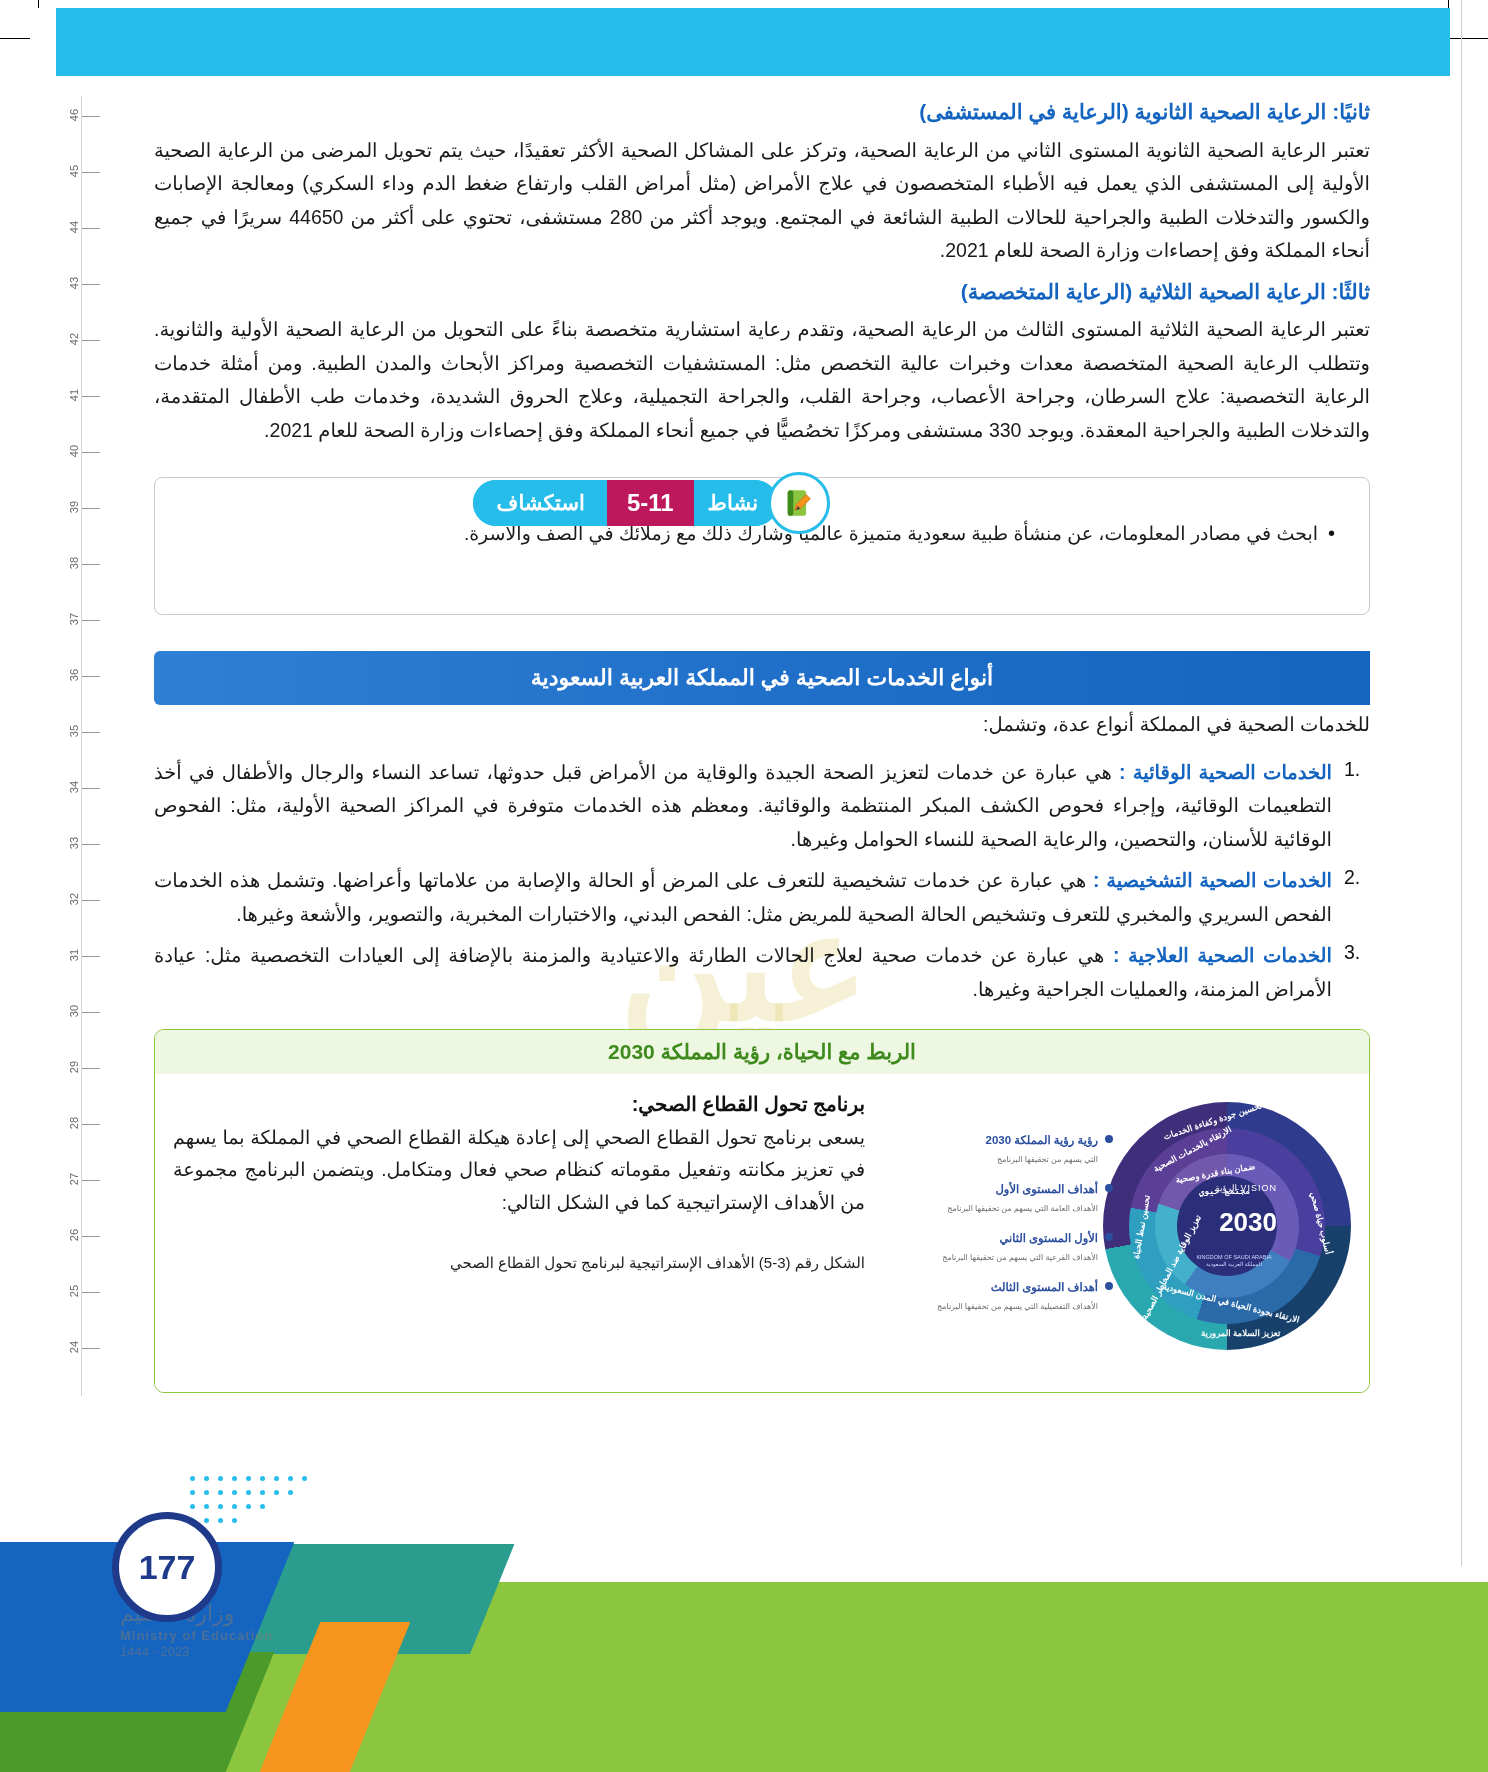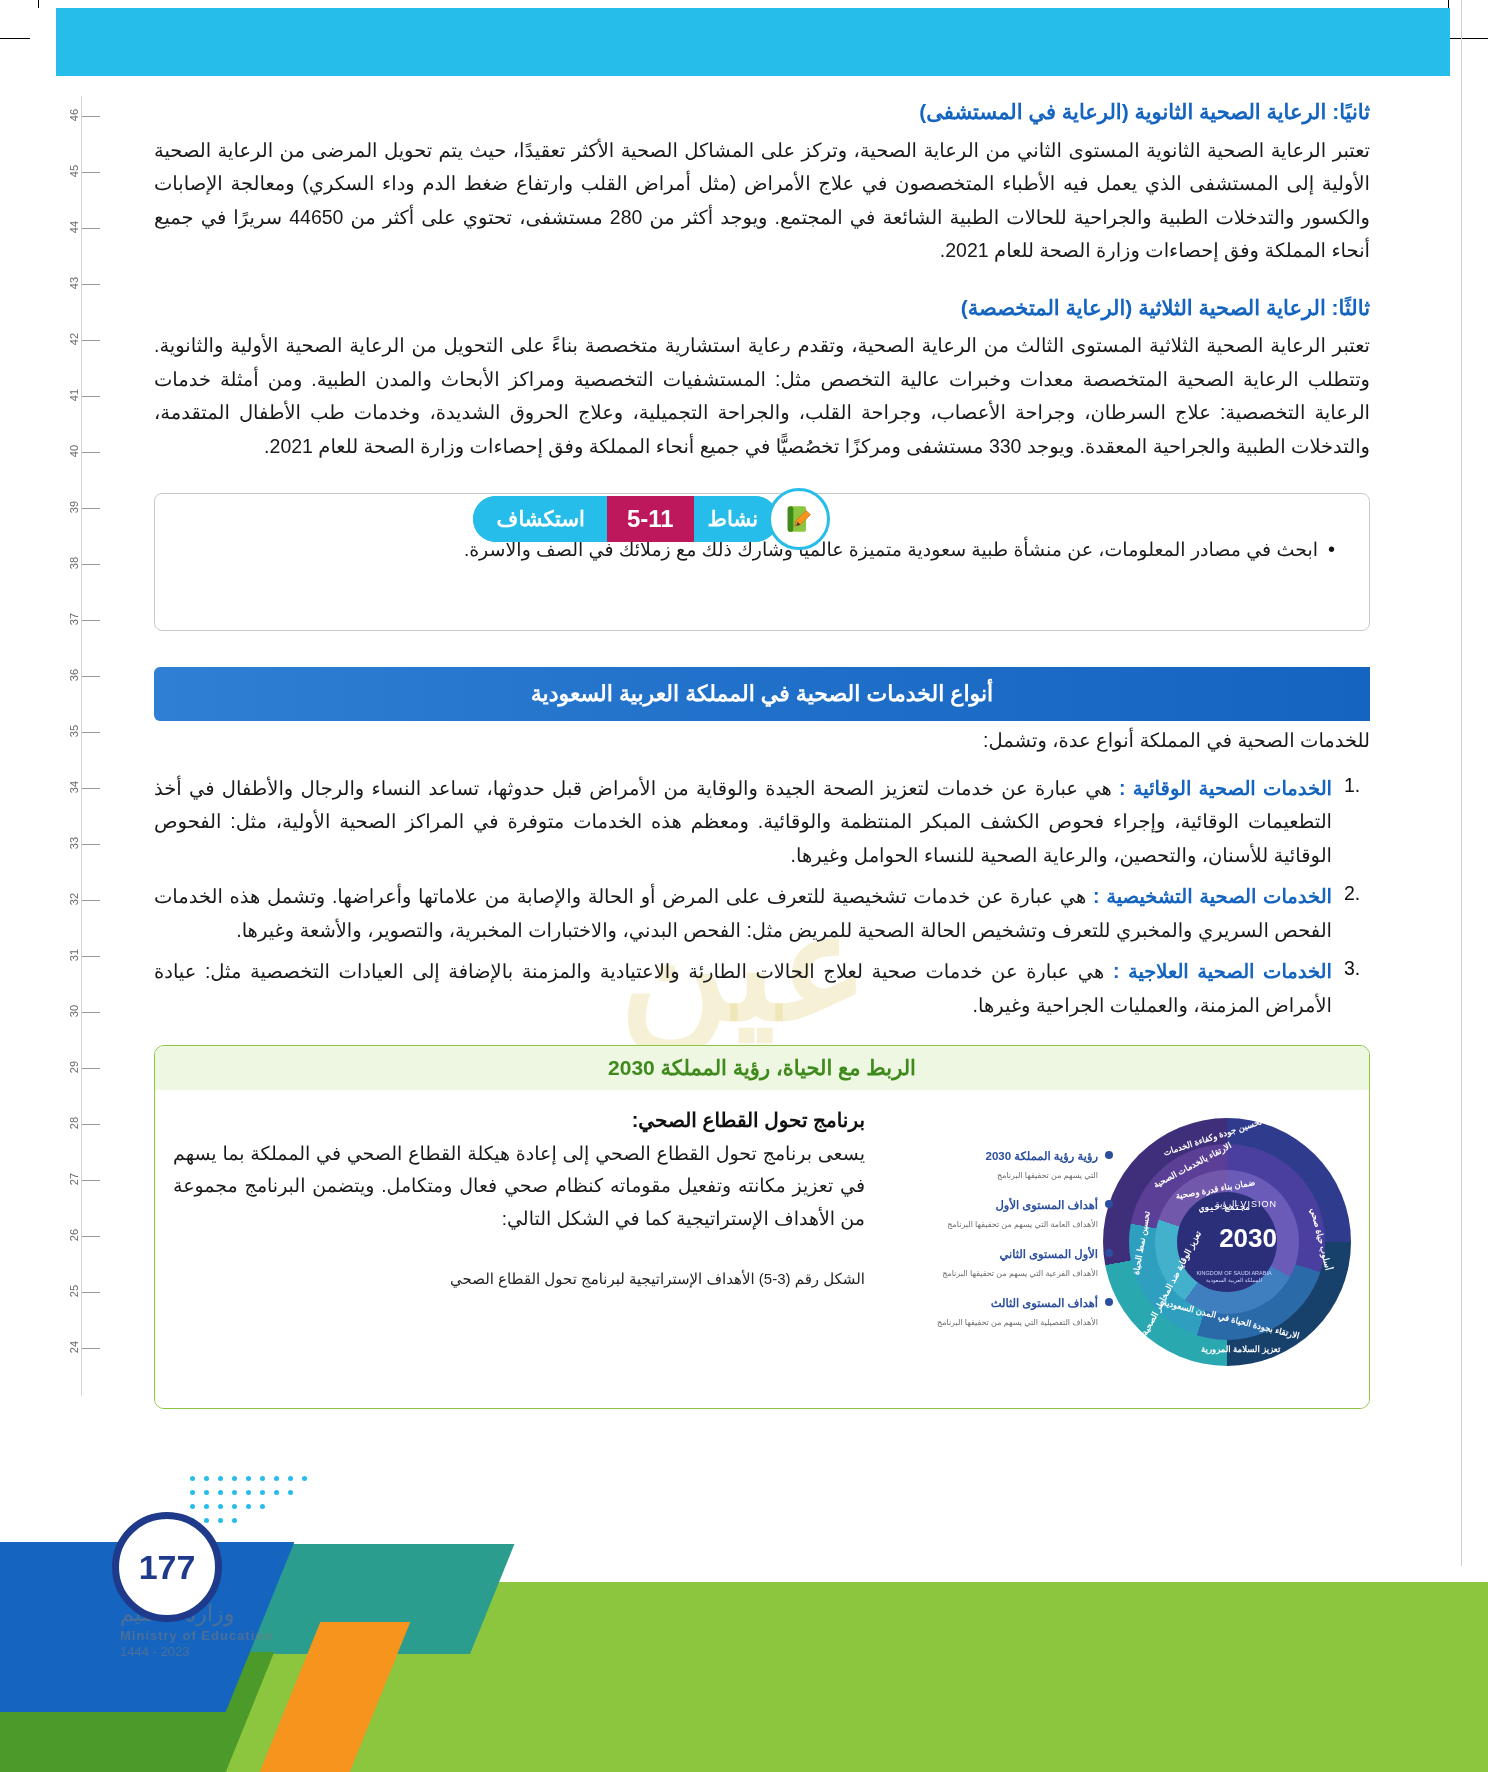--- a/index.html
+++ b/index.html
@@ -177,21 +177,21 @@
   </div>
 
   <div class="wm">عين</div>
   <div class="wm2">مصدر الكتب المدرسية</div>
 
   <div class="content">
 
     <h2 class="sub">ثانيًا: الرعاية الصحية الثانوية (الرعاية في المستشفى)</h2>
     <p class="body">تعتبر الرعاية الصحية الثانوية المستوى الثاني من الرعاية الصحية، وتركز على المشاكل الصحية الأكثر تعقيدًا، حيث يتم تحويل المرضى من الرعاية الصحية الأولية إلى المستشفى الذي يعمل فيه الأطباء المتخصصون في علاج الأمراض (مثل أمراض القلب وارتفاع ضغط الدم وداء السكري) ومعالجة الإصابات والكسور والتدخلات الطبية والجراحية للحالات الطبية الشائعة في المجتمع. ويوجد أكثر من 280 مستشفى، تحتوي على أكثر من 44650 سريرًا في جميع أنحاء المملكة وفق إحصاءات وزارة الصحة للعام 2021.</p>
 
-    <h2 class="sub" style="margin-top:24px;">ثالثًا: الرعاية الصحية الثلاثية (الرعاية المتخصصة)</h2>
+    <h2 class="sub" style="margin-top:8px;">ثالثًا: الرعاية الصحية الثلاثية (الرعاية المتخصصة)</h2>
     <p class="body">تعتبر الرعاية الصحية الثلاثية المستوى الثالث من الرعاية الصحية، وتقدم رعاية استشارية متخصصة بناءً على التحويل من الرعاية الصحية الأولية والثانوية. وتتطلب الرعاية الصحية المتخصصة معدات وخبرات عالية التخصص مثل: المستشفيات التخصصية ومراكز الأبحاث والمدن الطبية. ومن أمثلة خدمات الرعاية التخصصية: علاج السرطان، وجراحة الأعصاب، وجراحة القلب، والجراحة التجميلية، وعلاج الحروق الشديدة، وخدمات طب الأطفال المتقدمة، والتدخلات الطبية والجراحية المعقدة. ويوجد 330 مستشفى ومركزًا تخصُصيًّا في جميع أنحاء المملكة وفق إحصاءات وزارة الصحة للعام 2021.</p>
 
     <div class="activity-wrap">
       <div class="activity-header" style="right:540px;">
         <div class="act-icon">
           <svg viewBox="0 0 24 24" aria-hidden="true">
             <rect x="4" y="3" width="13" height="18" rx="2" fill="#8cc63f"></rect>
             <rect x="4" y="3" width="4" height="18" rx="2" fill="#3f8a1d"></rect>
             <path d="M13 16l7-7-3-3-7 7-1 4z" fill="#f7941d" stroke="#c77213" stroke-width=".6"></path>
             <path d="M10 17l3-1-2-2z" fill="#444"></path>

